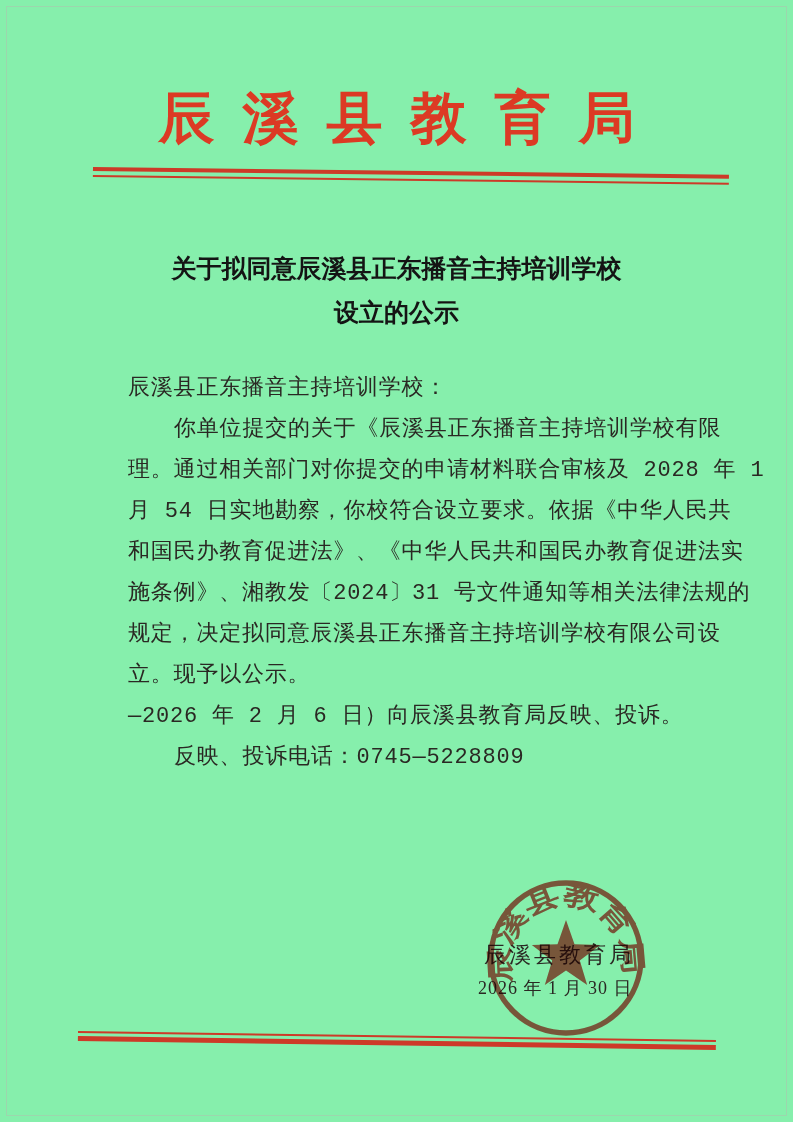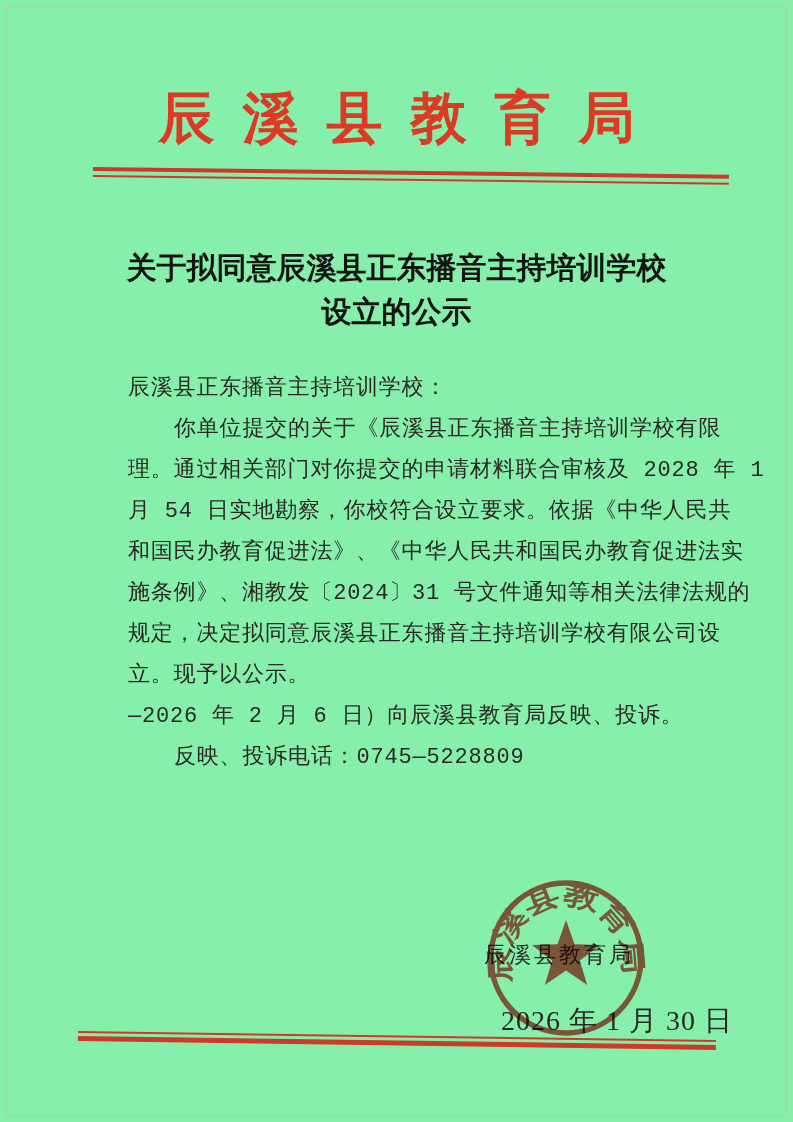--- a/index.html
+++ b/index.html
@@ -33,37 +33,37 @@
   .rule-top .bar-thick { height:4px; background:#cd3a28; }
   .rule-top .bar-thin  { height:2px; background:#cd3a28; margin-top:4px; }
   .rule-bottom { left:78px; top:1031px; width:638px; transform:rotate(0.8deg); }
   .rule-bottom .bar-thin  { height:2px; background:#cd3a28; }
   .rule-bottom .bar-thick { height:5px; background:#cd3a28; margin-top:3px; }
   .doc-title {
     position:absolute; top:246px; left:0; width:100%;
     text-align:center;
     font-family:"Liberation Sans","DejaVu Sans",sans-serif;
     font-weight:bold;
-    font-size:30px; line-height:44px;
+    font-size:25px; line-height:44px;
     color:#141414;
   }
   .body-text {
     position:absolute; left:128px; top:368px; width:560px;
     font-size:22px; line-height:41px;
     letter-spacing:0.8px;
   }
   .body-text .line { height:41px; white-space:nowrap;font-family:Liberation Mono, monospace; }
   .body-text .indent { padding-left:46px; }
   .signature {
     position:absolute; left:484px; top:940px;
     font-size:22px; letter-spacing:3px; white-space:nowrap;
   }
   .sign-date {
-    position:absolute; left:501px; top:976px;
-    font-size:28px; letter-spacing:1px; white-space:nowrap;margin-top:26px;
+    position:absolute; left:478px; top:976px;
+    font-size:18px; letter-spacing:1px; white-space:nowrap;
   }
   .seal {
     position:absolute; left:482px; top:875px;
     width:168px; height:168px;
     mix-blend-mode:multiply;
     opacity:0.88;
     filter:blur(0.3px);
     pointer-events:none;
   }
 </style>

